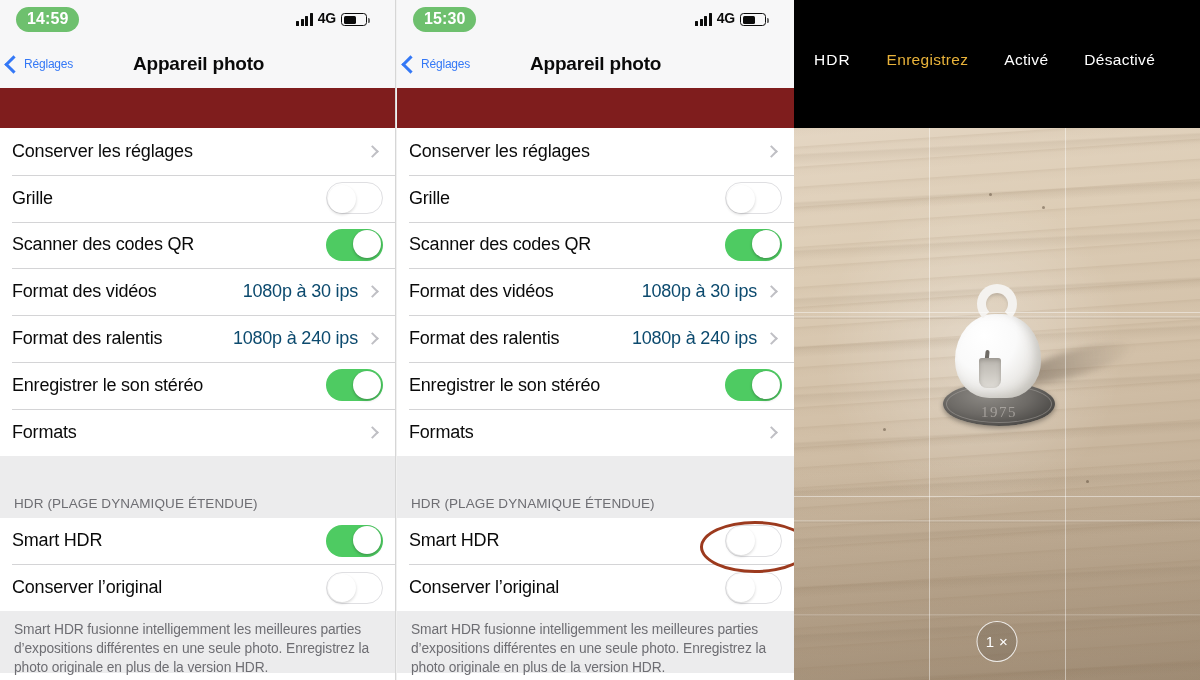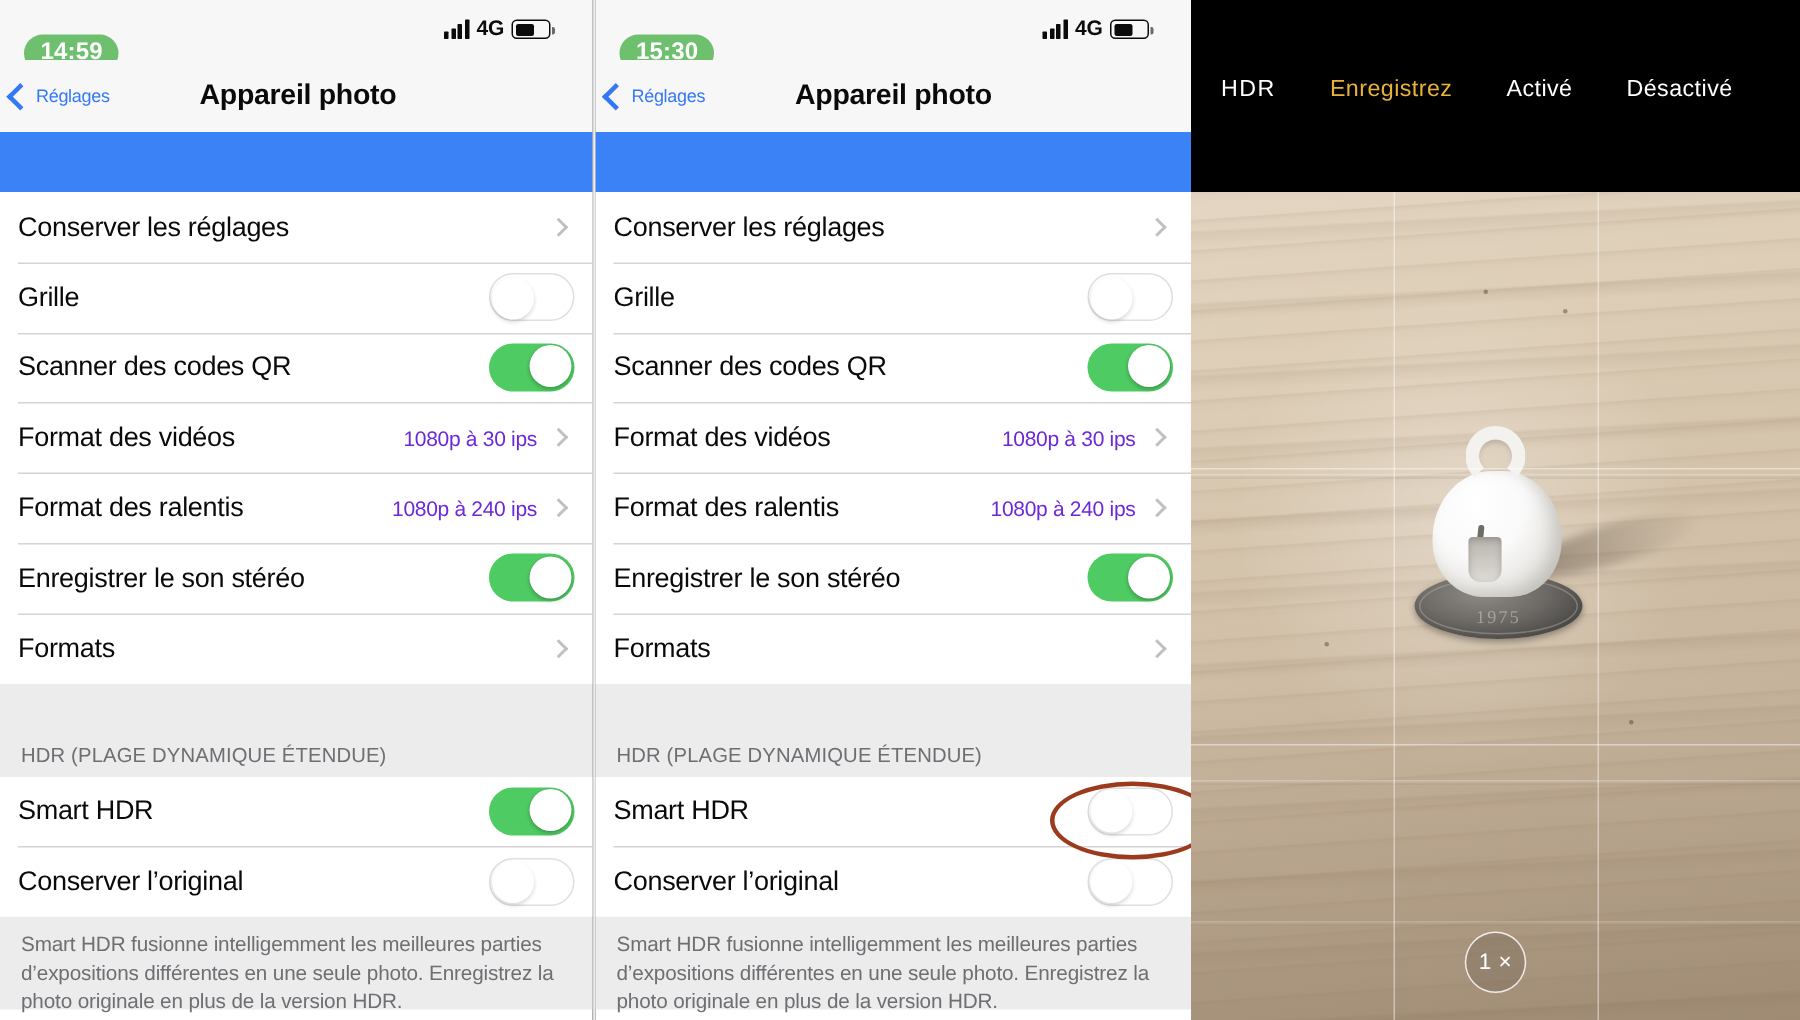--- a/index.html
+++ b/index.html
@@ -31,21 +31,21 @@
   }
 
   
   .statusbar {
     position: relative;
     height: 40px;
     background: #f7f7f8;
   }
   .time-pill {
     position: absolute;
-    left: 16px; top: 23px;
+    left: 16px; top: 7px;
     background: #6ec06e;
     color: #ffffff;
     font-size: 16px;
     font-weight: 600;
     padding: 3px 11px 4px 11px;
     border-radius: 13px;
     letter-spacing: 0.1px;
   }
   .status-right {
     position: absolute;
@@ -113,21 +113,21 @@
     position: absolute;
     left: 133px;
     font-size: 19px;
     font-weight: 700;
     color: #0a0a0a;
     letter-spacing: -0.2px;
   }
   .panel.p2 .nav-title { left: 133px; }
 
   
-  .gap { background: #3b82f6; }
+  .gap { background: #7f1d1d; }
   .group { background: #ffffff; }
   .row {
     position: relative;
     height: 46.8px;
     display: flex;
     align-items: center;
     padding-left: 12px;
     padding-right: 12px;
     background: #ffffff;
   }
@@ -139,22 +139,22 @@
     background: #d4d4d6;
   }
   .row-label {
     font-size: 18px;
     color: #0a0a0a;
     letter-spacing: -0.2px;
     flex: 1 1 auto;
     white-space: nowrap;
   }
   .row-value {
-    font-size: 14px;
-    color: #6d28d9;
+    font-size: 18px;
+    color: #0c4a6e;
     letter-spacing: -0.2px;
     margin-right: 10px;
     white-space: nowrap;
   }
   .chev-right {
     width: 9px; height: 9px;
     border-right: 2px solid #bfbfc4;
     border-top: 2px solid #bfbfc4;
     transform: rotate(45deg);
     margin-right: 6px;
@@ -297,21 +297,21 @@
   .coin-rim {
     position: absolute;
     left: 3px; top: 3px; right: 3px; bottom: 3px;
     border-radius: 50%;
     border: 1px solid rgba(180,176,170,0.45);
   }
   .coin-text {
     position: absolute;
     left: 0; right: 0; top: 22px;
     text-align: center;
-    font-size: 12px;
+    font-size: 15px;
     color: rgba(205,200,195,0.55);
     letter-spacing: 1.5px;
     font-family: "Liberation Serif", serif;
   }
   .shadow-cast {
     position: absolute;
     left: 18px; top: 222px;
     width: 120px; height: 26px;
     background: linear-gradient(100deg, rgba(70,56,42,0.46), rgba(70,56,42,0.0));
     border-radius: 50%;

